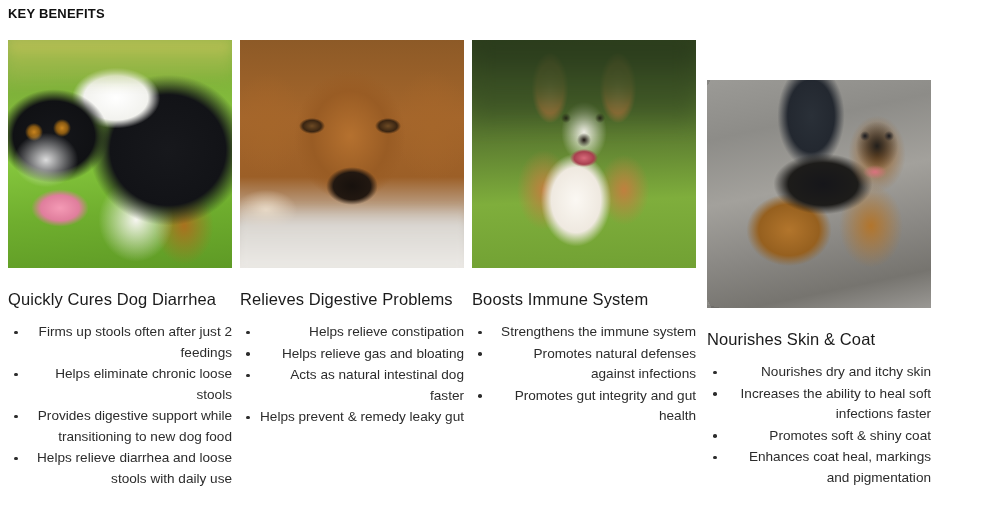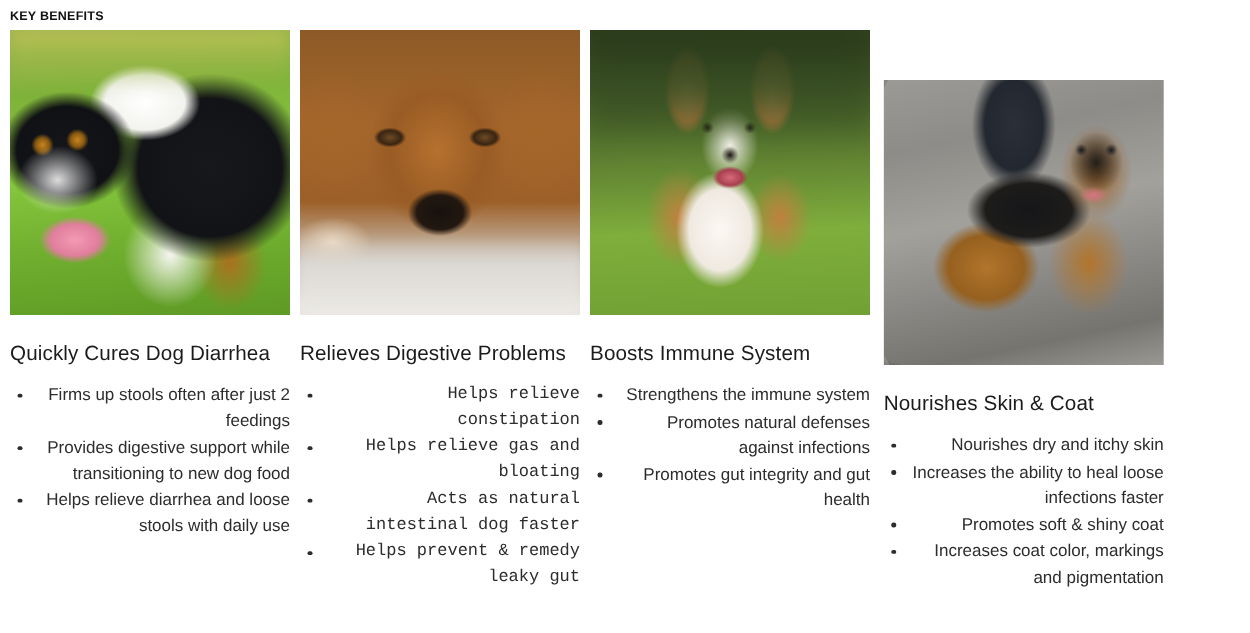--- a/index.html
+++ b/index.html
@@ -19,31 +19,31 @@
     position: relative;
     width: 1000px;
     height: 506px;
     background: #ffffff;
   }
 
   .section-title {
     position: absolute;
     left: 8px;
     top: 4px;
-    font-size: 10px;
+    font-size: 13px;
     font-weight: bold;
     letter-spacing: 0.2px;
     color: #111111;
     line-height: 20px;
   }
 
   .grid {
     position: absolute;
     left: 0;
-    top: 24px;
+    top: 40px;
     width: 828px;
     display: flex;
     gap: 0px;
   }
 
   .col {
     width: 253px;
     padding-left: 8px;
     box-sizing: border-box;
   }
@@ -184,40 +184,41 @@
     position: absolute;
     left: 6px;
     top: 8.5px;
     width: 3.6px;
     height: 3.6px;
     border-radius: 50%;
     background: #2c2c2c;
   }
 
   .c1 .bullets li { max-width: 218px; }
-  .c2 .bullets li { max-width: 222px; font-family: Liberation Mono, monospace; }
+  .c2 .bullets li { max-width: 222px; }
   .c3 .bullets li { max-width: 226px; }
   .c4 .bullets li { max-width: 222px; }
 </style>
 </head>
 <body>
 
 <div class="page">
 
   <div class="section-title">KEY BENEFITS</div>
 
   <div class="grid">
 
     <div class="col c1">
       <div class="photo">
         <div class="photo-inner p1"></div>
       </div>
       <div class="card-title">Quickly Cures Dog Diarrhea</div>
       <ul class="bullets">
         <li>Firms up stools often after just 2 feedings</li>
+        <li>Helps eliminate chronic loose stools</li>
         <li>Provides digestive support while transitioning to new dog food</li>
         <li>Helps relieve diarrhea and loose stools with daily use</li>
       </ul>
     </div>
 
     <div class="col c2">
       <div class="photo">
         <div class="photo-inner p2"></div>
       </div>
       <div class="card-title">Relieves Digestive Problems</div>
@@ -241,20 +242,20 @@
       </ul>
     </div>
 
     <div class="col c4">
       <div class="photo">
         <div class="photo-inner p4"></div>
       </div>
       <div class="card-title">Nourishes Skin &amp; Coat</div>
       <ul class="bullets">
         <li>Nourishes dry and itchy skin</li>
-        <li>Increases the ability to heal loose infections faster</li>
+        <li>Increases the ability to heal soft infections faster</li>
         <li>Promotes soft &amp; shiny coat</li>
-        <li>Increases coat color, markings and pigmentation</li>
+        <li>Enhances coat heal, markings and pigmentation</li>
       </ul>
     </div>
 
   </div>
 </div>
 
 </body></html>

